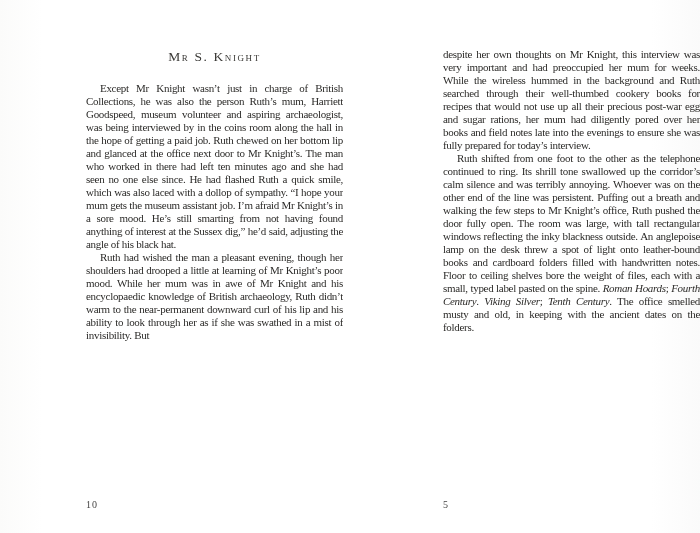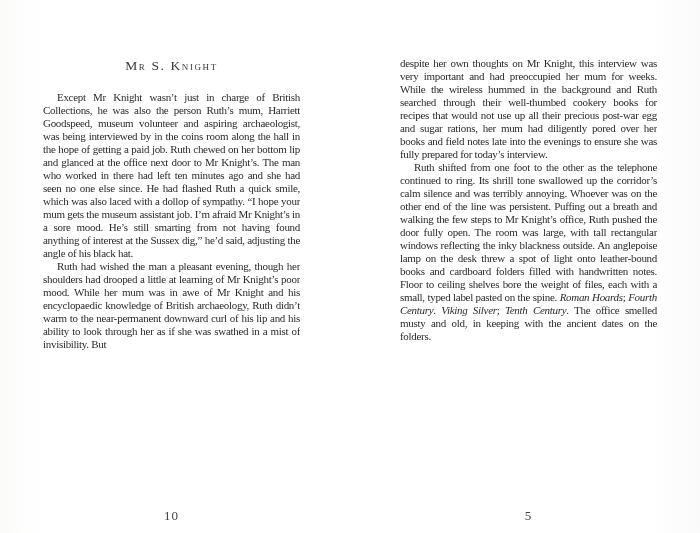--- a/index.html
+++ b/index.html
@@ -12,22 +12,23 @@
   }
   .spread {
     position: relative;
     width: 700px;
     height: 533px;
     background: linear-gradient(90deg, #fbfbfa 0%, #ffffff 6%, #ffffff 93%, #fafafa 100%);
     color: #2c2b29;
   }
   .page {
     position: absolute;
-    top: 57px;
+    top: 48px;
     height: 470px;
+    margin-left: 43px;
   }
   .page-left  { left: 43px;  width: 257px; }
   .page-right { left: 400px; width: 257px; }
 
   .chapter-heading {
     text-align: center;
     margin-bottom: 16px;
     color: #3b3a37;
   }
   .heading-title {
@@ -55,22 +56,22 @@
     margin: 0;
     text-indent: 14px;
   }
   .para.noindent { text-indent: 0; }
   .file-label { font-style: italic; }
   .folio {
     position: absolute;
     top: 451px;
     left: 0;
     right: 0;
-    text-align: center;
-    font-size: 13px;
+    text-align: left;
+    font-size: 10px;
     letter-spacing: 1px;
     color: #454443;
     font-family: Liberation Serif, serif;
   }
 </style>
 </head>
 <body>
 
 <div class="spread">
 

